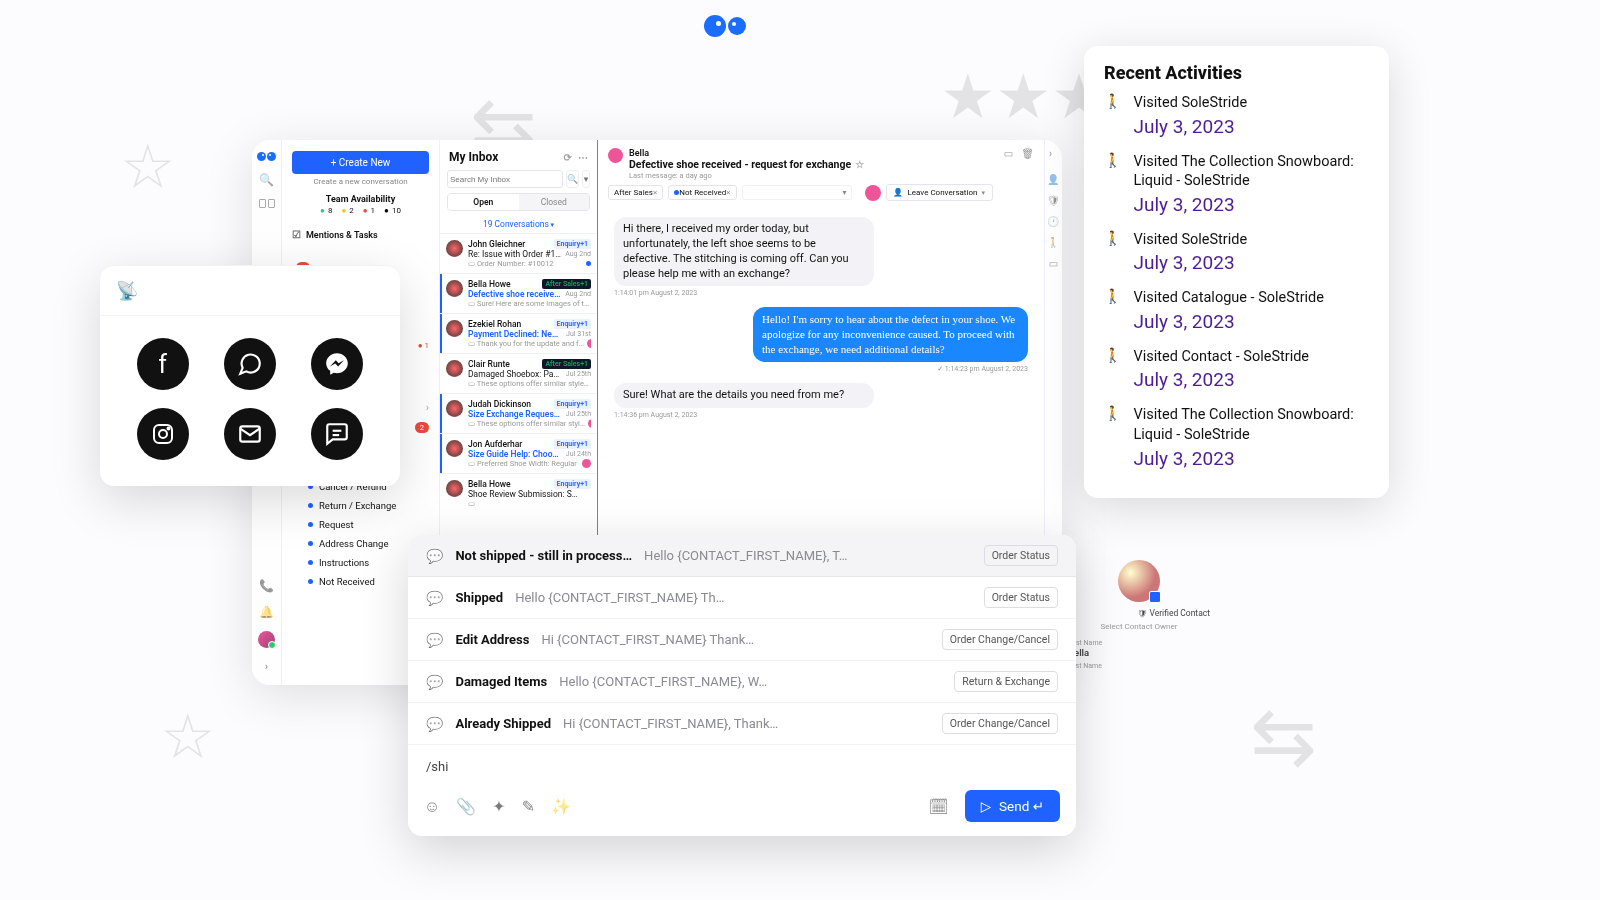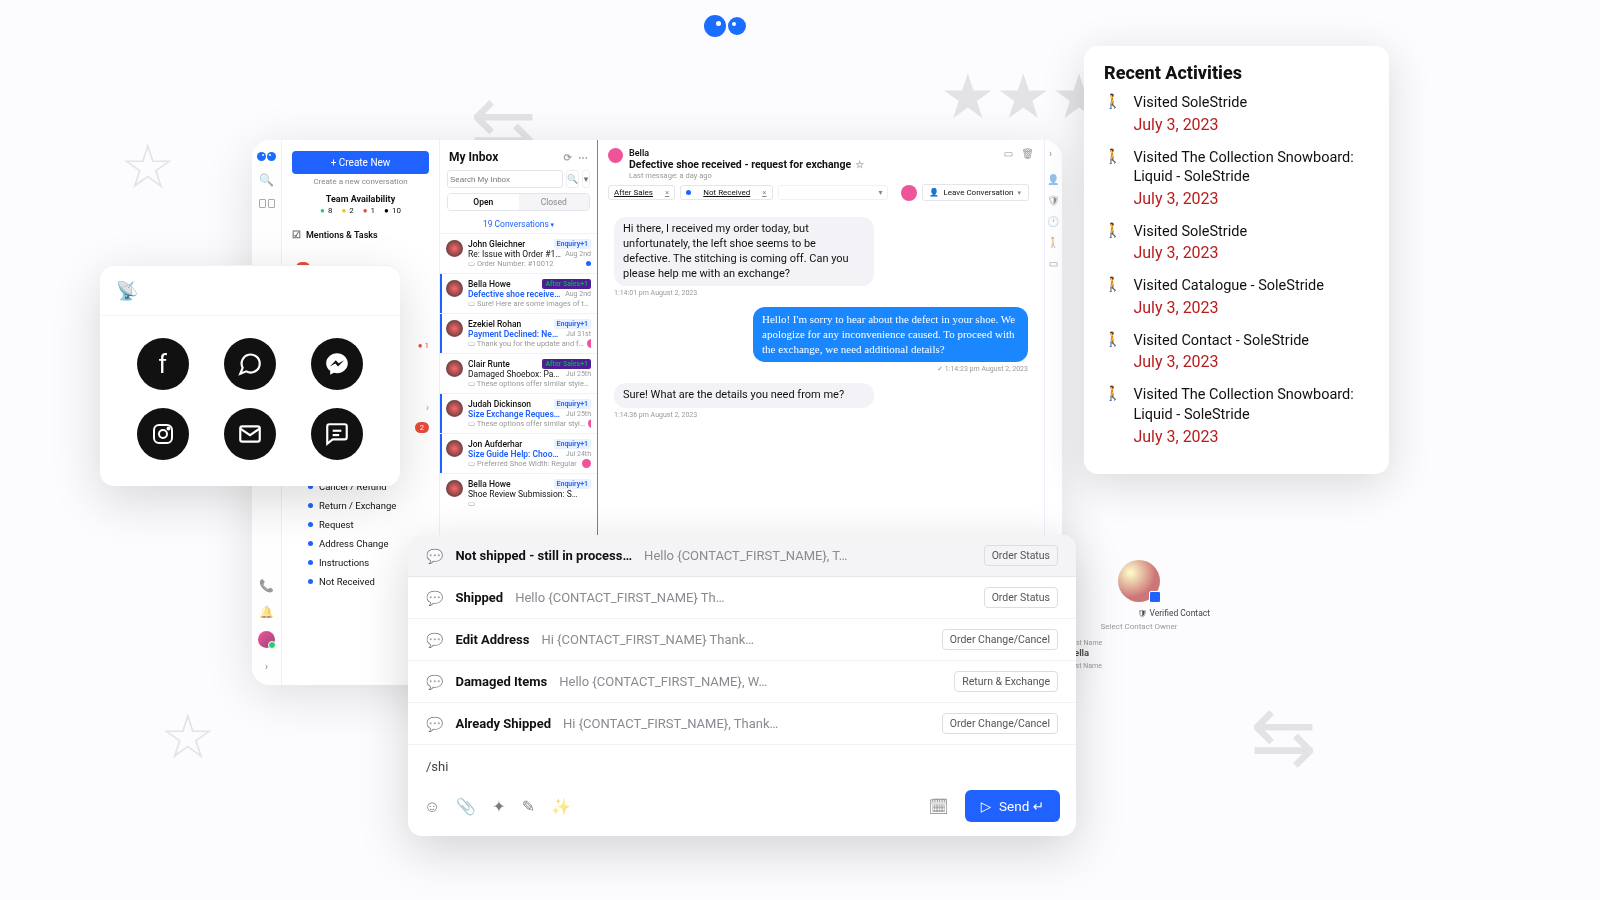--- a/index.html
+++ b/index.html
@@ -52,40 +52,40 @@
 .tabs div:not(.act){background:#f5f5f8;color:#888;}
 .convcount{text-align:center;color:#2062ff;font-size:8.5px;padding:4px 0;cursor:pointer;}
 .convcount::after{content:" ▾";font-size:7px;}
 .conv{border-top:1px solid #f1f1f5;padding:5px 6px;display:flex;gap:5px;position:relative;cursor:pointer;}
 .conv .bar{position:absolute;left:0;top:0;bottom:0;width:2px;background:#2062ff;}
 .conv .av{width:17px;height:17px;border-radius:50%;background:radial-gradient(circle,#f66,#333);flex-shrink:0;margin-top:1px;}
 .conv .body{flex:1;min-width:0;}
 .conv .toprow{display:flex;align-items:center;}
 .conv .name{font-weight:500;font-size:8.5px;}
 .conv .badge{margin-left:auto;background:#e9f1ff;color:#2062ff;border-radius:2px;font-size:7px;padding:1px 3px;font-weight:600;}
-.conv .badge.green{background:#4c1d95;color:#18a058;}
+.conv .badge.green{background:#0f172a;color:#18a058;}
 .conv .subj{font-size:8.5px;white-space:nowrap;overflow:hidden;text-overflow:ellipsis;}
 .conv .subj.blue{color:#2062ff;font-weight:600;}
 .conv .date{font-size:7px;color:#999;margin-left:4px;white-space:nowrap;}
 .conv .pv{font-size:7.5px;color:#999;white-space:nowrap;overflow:hidden;text-overflow:ellipsis;display:flex;align-items:center;gap:3px;}
 .conv .pv .dot6{width:5px;height:5px;border-radius:50%;background:#2062ff;margin-left:auto;flex-shrink:0;}
 .conv .pv .mini-av{width:9px;height:9px;border-radius:50%;background:#e59;margin-left:auto;flex-shrink:0;}
 .conv .sr{display:flex;align-items:center;}
 
 .mainconv{flex:1;display:flex;flex-direction:column;}
 .chead{padding:8px 10px 4px;display:flex;align-items:flex-start;gap:6px;}
 .chead .av{width:15px;height:15px;border-radius:50%;background:#e59;}
 .chead .txt{flex:1;}
 .chead .n{font-size:9px;font-weight:600;}
 .chead .t{font-size:10.5px;font-weight:700;}
 .chead .lm{font-size:7.5px;color:#999;}
 .chead .star{font-size:10px;opacity:.35;margin-left:4px;}
 .chead .tools{display:flex;gap:8px;opacity:.5;font-size:10px;}
 .tagrow{display:flex;gap:5px;align-items:center;padding:0 10px 6px;}
-.tagpill{border:1px solid #e4e4ec;border-radius:3px;font-size:8px;padding:2px 5px;display:flex;align-items:center;gap:12px;text-decoration:underline;}
+.tagpill{border:1px solid #e4e4ec;border-radius:3px;font-size:8px;padding:2px 5px;display:flex;align-items:center;gap:0;}
 .tagpill .x{opacity:.5;font-size:8px;cursor:pointer;}
 .tagpill .bd{width:5px;height:5px;border-radius:50%;background:#2062ff;}
 .tagbox{border:1px solid #e4e4ec;border-radius:3px;padding:2px 4px;width:110px;text-align:right;font-size:8px;opacity:.5;}
 .me-av{width:16px;height:16px;border-radius:50%;background:#e59;margin-left:8px;}
 .leave{border:1px solid #e4e4ec;border-radius:3px;padding:3px 7px;font-size:8px;display:flex;align-items:center;gap:4px;}
 .leave::after{content:"▾";font-size:7px;opacity:.5;}
 .msgs{flex:1;padding:10px 16px;overflow:hidden;}
 .msgday{background:#f3f3f7;border-radius:12px;padding:5px 9px;font-size:11px;line-height:1.35;max-width:260px;margin-bottom:3px;}
 .msgday.out{background:#1b87ff;color:#fff;margin-left:auto;max-width:275px;font-family:Liberation Serif, serif;}
 .ts{font-size:7px;color:#999;margin-bottom:10px;}
@@ -103,21 +103,21 @@
 .contactcard .vc::before{content:"🛡 ";font-size:8px;}
 .contactcard .own{text-align:center;font-size:8px;color:#999;margin:4px 0 8px;}
 .contactcard .lbl{font-size:7px;color:#999;}
 .contactcard .val{font-size:9.5px;font-weight:600;margin-bottom:4px;}
 
 .recent{position:absolute;left:1084px;top:46px;width:305px;background:#fff;border-radius:14px;box-shadow:0 10px 45px rgba(0,0,0,.14);padding:16px 20px 14px;}
 .recent h2{font-size:18px;font-weight:800;margin-bottom:10px;}
 .ract{display:flex;gap:12px;margin-bottom:14px;}
 .ract .ic{color:#2062ff;font-size:14px;}
 .ract .t{font-size:14.5px;line-height:1.35;}
-.ract .d{color:#b91c1c;font-size:16px;margin-top:2px;}
+.ract .d{color:#4c1d95;font-size:19px;margin-top:2px;}
 
 .chcard{position:absolute;left:100px;top:265px;width:300px;background:#fff;border-radius:14px;box-shadow:0 14px 50px rgba(0,0,0,.15);border-top:1px solid rgba(0,0,0,.05);}
 .chhead{display:flex;align-items:center;gap:10px;padding:14px 16px;font-weight:800;font-size:17px;border-bottom:1px solid rgba(0,0,0,.04);}
 .chgrid{display:grid;grid-template-columns:repeat(3,1fr);gap:18px;padding:22px 28px 26px;justify-items:center;}
 .chic{width:52px;height:52px;border-radius:50%;background:#111;display:flex;align-items:center;justify-content:center;color:#fff;font-size:25px;}
 
 .composer{position:absolute;left:408px;top:535px;width:668px;background:#fff;border-radius:14px;box-shadow:0 14px 50px rgba(0,0,0,.17);overflow:hidden;font-size:13px;}
 .qritem{display:flex;align-items:center;gap:12px;padding:10px 18px;border-bottom:1px solid rgba(0,0,0,.05);}
 .qritem.sel{background:#f4f4f6;}
 .qritem .ic{opacity:.55;font-size:14px;}

